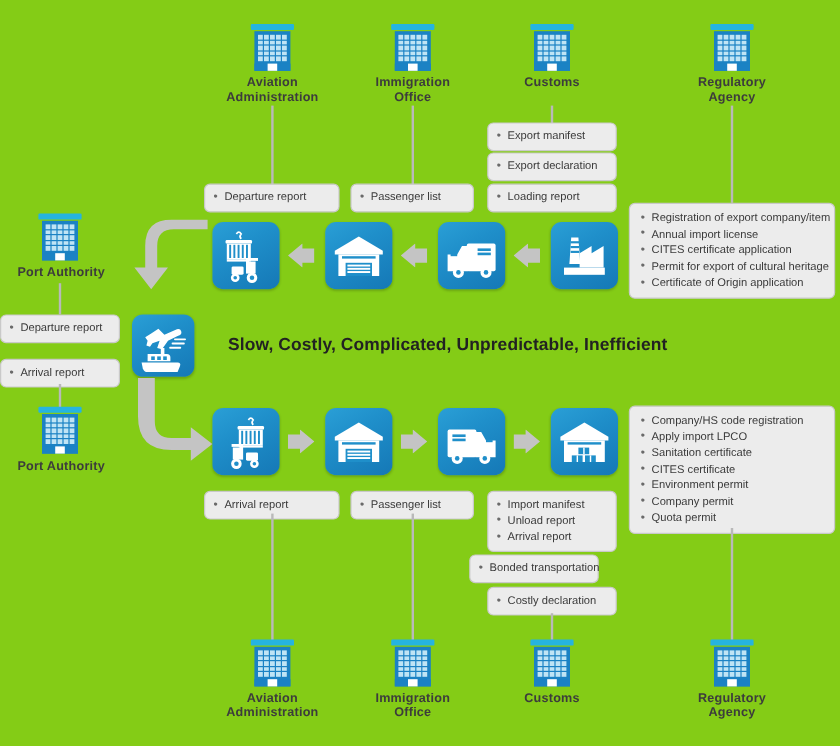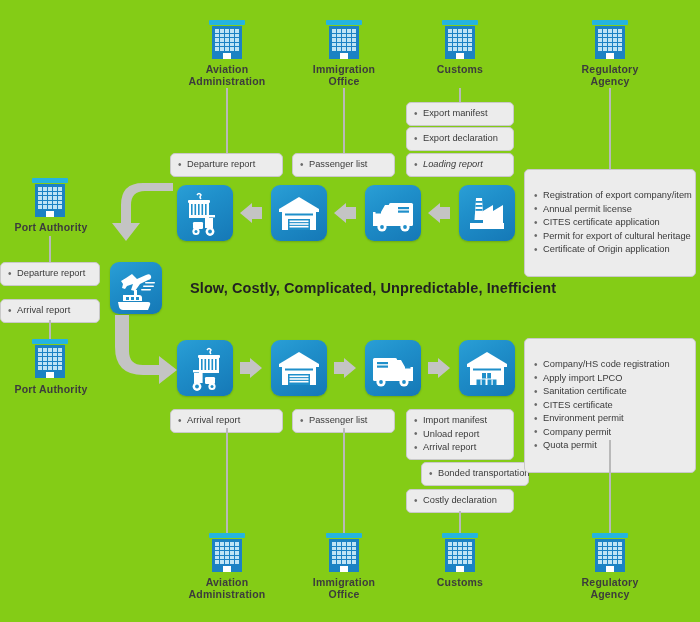--- a/index.html
+++ b/index.html
@@ -57,21 +57,21 @@
     padding: 4px 7px 4px 7px;
     font-size: 9.3px;
     color: #3a3a3a;
     line-height: 13.5px;
   }
   .note ul { list-style: none; }
   .note li { position: relative; padding-left: 9px; white-space: nowrap; }
   .note li::before {
     content: "•"; position: absolute; left: 0; top: -0.5px; color: #6a6a6a; font-size: 10px;
   }
-  .note.big { padding: 19px 9px; }
+  .note.big { padding: 5px 9px; }
 
   
   .tile {
     position: absolute; width: 56px; height: 56px; border-radius: 9px;
     background: linear-gradient(150deg,#2a9fd6 0%, #1f8fca 38%, #1578b6 100%);
     box-shadow: 0 1px 2px rgba(0,0,0,.18);
     overflow: hidden;
   }
   .tile svg { display: block; width: 56px; height: 56px; }
   .tile.ship {
@@ -275,30 +275,30 @@
   <div class="note" style="left:406px;top:102px;width:108px;">
     <ul>
         <li>Export manifest</li>
       </ul>
   </div>
   <div class="note" style="left:406px;top:127px;width:108px;">
     <ul>
         <li>Export declaration</li>
       </ul>
   </div>
-  <div class="note" style="left:406px;top:153px;width:108px;font-style:italic;">
+  <div class="note" style="left:406px;top:153px;width:108px;">
     <ul>
         <li>Loading report</li>
       </ul>
   </div>
 
   <div class="note big" style="left:524px;top:169px;width:172px;">
     <ul>
       <li>Registration of export company/item</li>
-      <li>Annual permit license</li>
+      <li>Annual import license</li>
       <li>CITES certificate application</li>
       <li>Permit for export of cultural heritage</li>
       <li>Certificate of Origin application</li>
     </ul>
   </div>
 
   <div class="tile" style="left:177px;top:185px;">
     <svg viewBox="0 0 56 56">
       <g fill="#ffffff">
         <path d="M20 10 q2-3 4 0 q-2 2 0 4" fill="none" stroke="#ffffff" stroke-width="1.4"></path>
@@ -538,21 +538,21 @@
         <li>Passenger list</li>
       </ul>
   </div>
   <div class="note" style="left:406px;top:409px;width:108px;">
     <ul>
       <li>Import manifest</li>
       <li>Unload report</li>
       <li>Arrival report</li>
     </ul>
   </div>
-  <div class="note" style="left:421px;top:462px;width:108px;">
+  <div class="note" style="left:391px;top:462px;width:108px;">
     <ul>
         <li>Bonded transportation</li>
       </ul>
   </div>
   <div class="note" style="left:406px;top:489px;width:108px;">
     <ul>
         <li>Costly declaration</li>
       </ul>
   </div>
 

